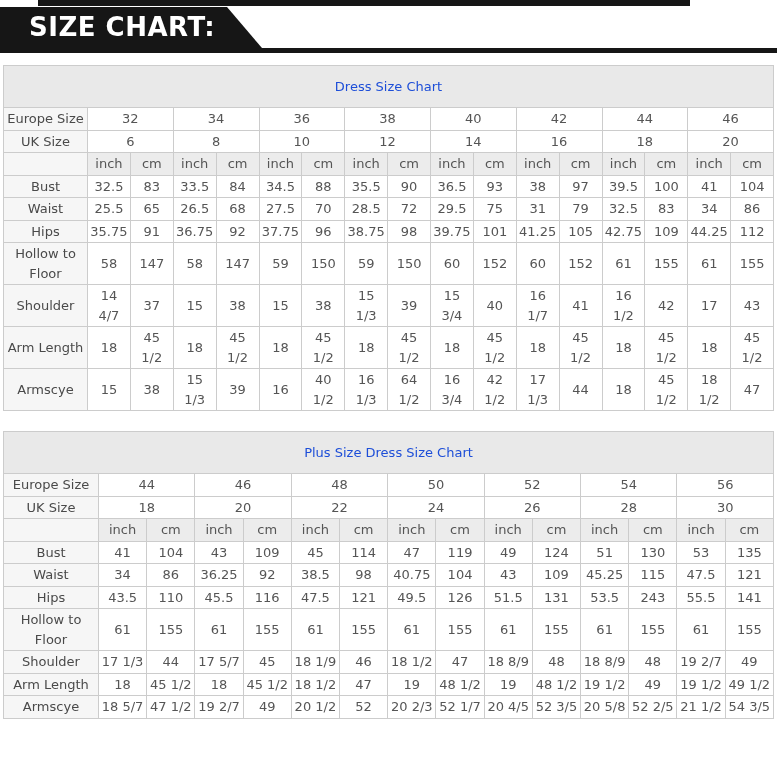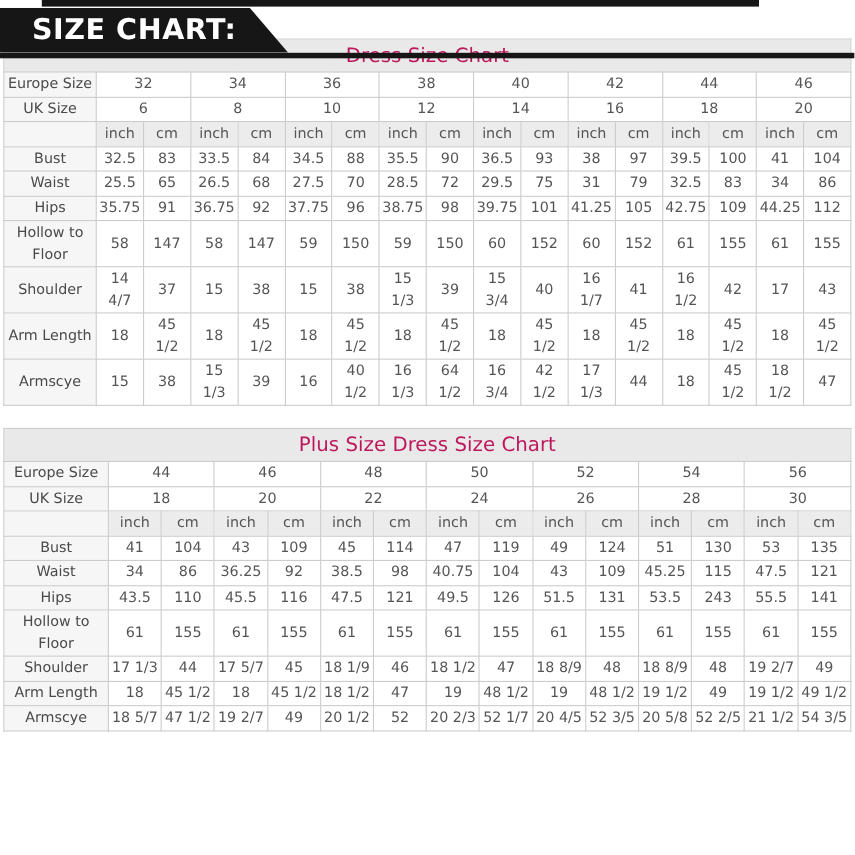--- a/index.html
+++ b/index.html
@@ -3,21 +3,21 @@
 <meta charset="utf-8">
 <style>
   * { box-sizing: border-box; }
   html, body { margin: 0; padding: 0; background: #ffffff; }
   .page {
     width: 777px; height: 777px; position: relative; overflow: hidden;
     background: #ffffff;
     font-family: "DejaVu Sans", "Liberation Sans", sans-serif;
   }
   
-  .banner-area { position: relative; height: 35px; }
+  .banner-area { position: relative; height: 53px; margin-bottom: 12px; }
   .top-strip { position: absolute; top: 0; left: 38px; width: 652px; height: 6px; background: #161616; }
   .ribbon {
     position: absolute; top: 7px; left: 0; width: 262px; height: 41px;
     background: #161616;
     clip-path: polygon(0 0, 227px 0, 262px 100%, 0 100%);
   }
   .ribbon .banner-text {
     display: block; color: #ffffff; font-weight: bold; font-size: 26px;
     line-height: 41px; padding-left: 29px; letter-spacing: 0.5px; white-space: nowrap;
   }
@@ -28,21 +28,21 @@
   table.size-table {
     border-collapse: collapse; table-layout: fixed; width: 771px;
     font-size: 13px; color: #555555;
   }
   table.size-table td {
     border: 1px solid #cccccc; text-align: center; vertical-align: middle;
     padding: 1px 2px; line-height: 1.5; overflow: hidden;
   }
   td.title-cell {
     background: #e9e9e9; text-align: left; padding: 4px 6px 4px 16px;
-    color: #be185d; height: 24px; font-size: 18px;
+    color: #1d4ed8; height: 42px; font-size: 13px;
   }
   td.lbl { background: #f6f6f6; color: #4a4a4a; }
   tr.unit-row td { background: #ececec; height: 21px; margin-left: 32px; }
   tr.unit-row td.lbl { background: #f6f6f6; }
   tr.size-row td { height: 20px; }
   tr.measure-row td { height: 20px; }
 </style>
 </head>
 <body>
 

